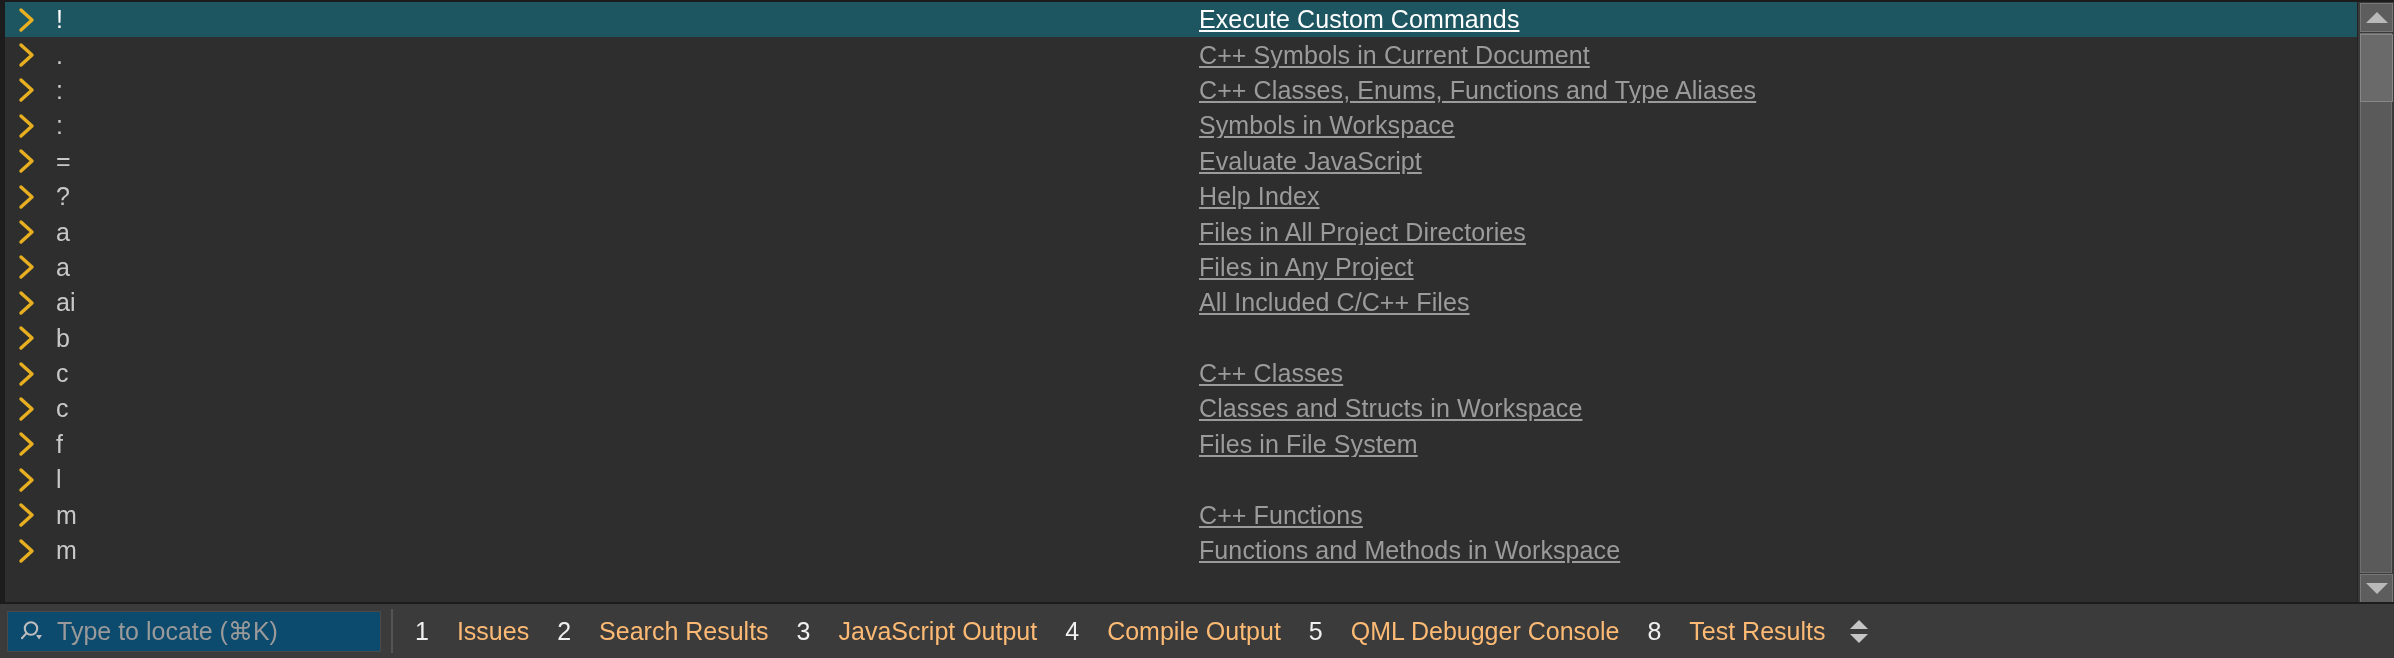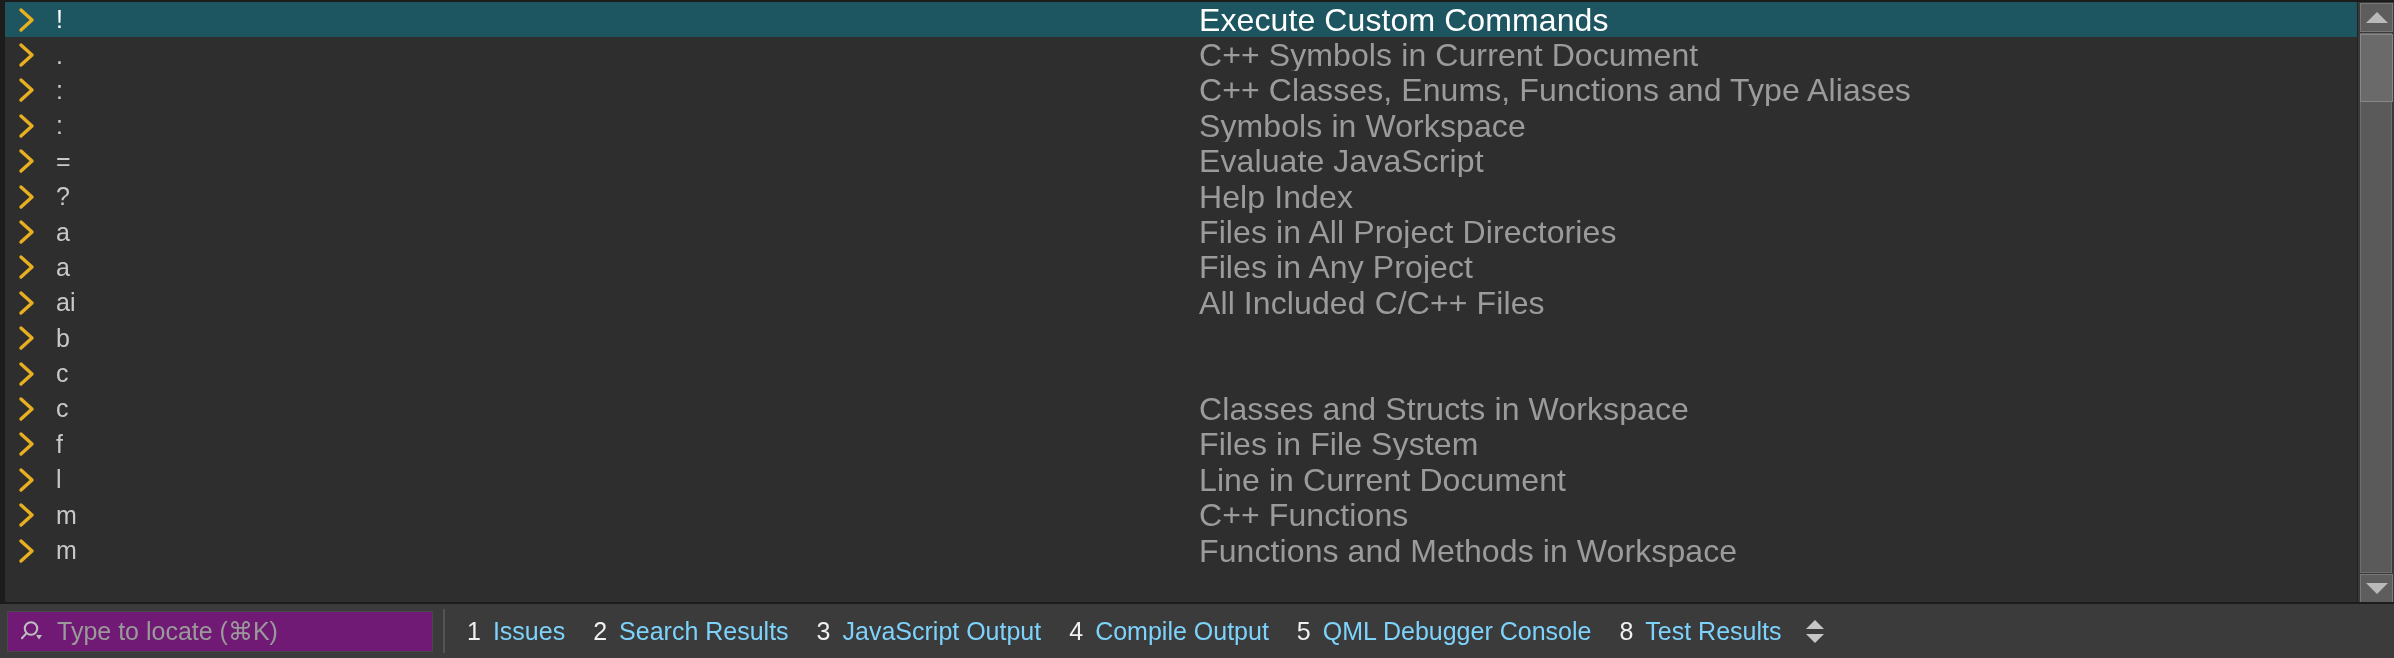--- a/index.html
+++ b/index.html
@@ -79,25 +79,26 @@
     white-space: nowrap;
     overflow: hidden;
   }
   .row.selected .row-prefix {
     color: #ffffff;
   }
 
   .row-desc {
     flex: 1 1 auto;
     color: #9b9b9b;
-    font-size: 32px;
+    font-size: 25px;
     line-height: 1;
     letter-spacing: 0.1px;
     white-space: nowrap;
     overflow: hidden;
+    text-decoration: underline;
   }
   .row.selected .row-desc {
     color: #ffffff;
   }
 
   
   .vscrollbar {
     position: absolute;
     top: 0;
     right: 0;
@@ -160,23 +161,23 @@
     background: #3b3b3b;
     border-top: 2px solid #1c1c1c;
     box-sizing: border-box;
     display: flex;
     align-items: center;
   }
 
   .locator-field {
     position: relative;
     margin-left: 7px;
-    width: 426px;
+    width: 374px;
     height: 41px;
-    background: #701a75;
+    background: #0c4a6e;
     border: 1px solid #494949;
     box-sizing: border-box;
     display: flex;
     align-items: center;
     flex: 0 0 auto;
   }
   .loc-icon {
     flex: 0 0 auto;
     margin-left: 13px;
     margin-right: 8px;
@@ -217,23 +218,24 @@
     padding: 0 14px;
     white-space: nowrap;
   }
   .sb-item .num {
     color: #f0f0f0;
     font-size: 25px;
     line-height: 1;
     margin-right: 12px;
   }
   .sb-item .lbl {
-    color: #7dd3fc;
+    color: #fdba74;
     font-size: 25px;
     line-height: 1;
+    margin-left: 16px;
   }
 
   .sb-stepper {
     margin-left: 10px;
     display: flex;
     flex-direction: column;
     align-items: center;
     justify-content: center;
     gap: 5px;
     height: 100%;
@@ -344,20 +346,21 @@
           </span>
           <span class="row-prefix">b</span>
         </div>
         <div class="row">
           <span class="row-chevron">
             <svg width="20" height="26" viewBox="0 0 20 26" fill="none" aria-hidden="true">
               <path d="M4 3 L15 13 L4 23" stroke="currentColor" stroke-width="3.4" stroke-linecap="round" stroke-linejoin="round" fill="none"></path>
             </svg>
           </span>
           <span class="row-prefix">c</span>
+          <span class="row-desc">C++ Classes</span>
         </div>
         <div class="row">
           <span class="row-chevron">
             <svg width="20" height="26" viewBox="0 0 20 26" fill="none" aria-hidden="true">
               <path d="M4 3 L15 13 L4 23" stroke="currentColor" stroke-width="3.4" stroke-linecap="round" stroke-linejoin="round" fill="none"></path>
             </svg>
           </span>
           <span class="row-prefix">c</span>
           <span class="row-desc">Classes and Structs in Workspace</span>
         </div>
@@ -370,21 +373,20 @@
           <span class="row-prefix">f</span>
           <span class="row-desc">Files in File System</span>
         </div>
         <div class="row">
           <span class="row-chevron">
             <svg width="20" height="26" viewBox="0 0 20 26" fill="none" aria-hidden="true">
               <path d="M4 3 L15 13 L4 23" stroke="currentColor" stroke-width="3.4" stroke-linecap="round" stroke-linejoin="round" fill="none"></path>
             </svg>
           </span>
           <span class="row-prefix">l</span>
-          <span class="row-desc">Line in Current Document</span>
         </div>
         <div class="row">
           <span class="row-chevron">
             <svg width="20" height="26" viewBox="0 0 20 26" fill="none" aria-hidden="true">
               <path d="M4 3 L15 13 L4 23" stroke="currentColor" stroke-width="3.4" stroke-linecap="round" stroke-linejoin="round" fill="none"></path>
             </svg>
           </span>
           <span class="row-prefix">m</span>
           <span class="row-desc">C++ Functions</span>
         </div>

